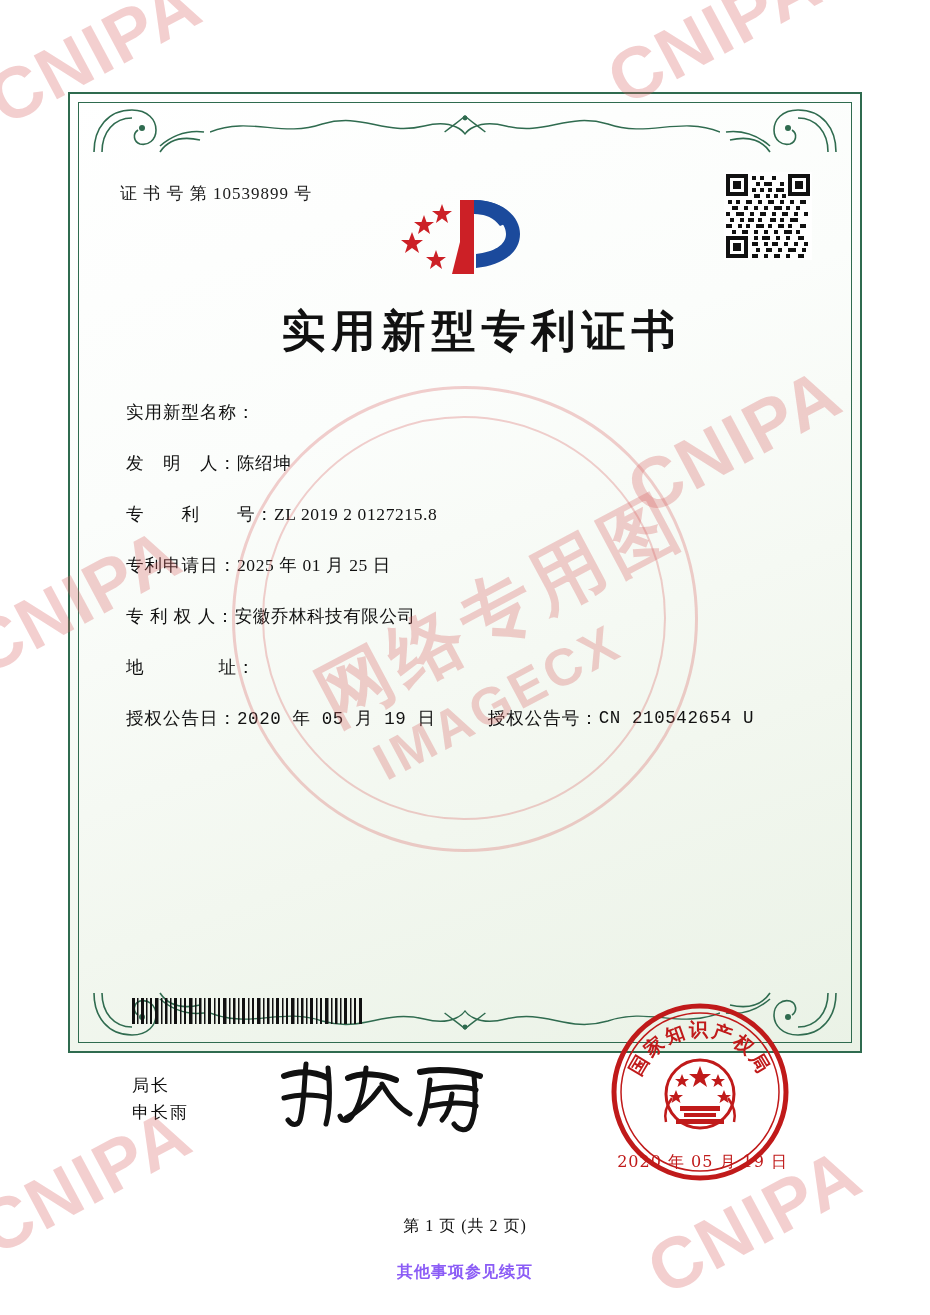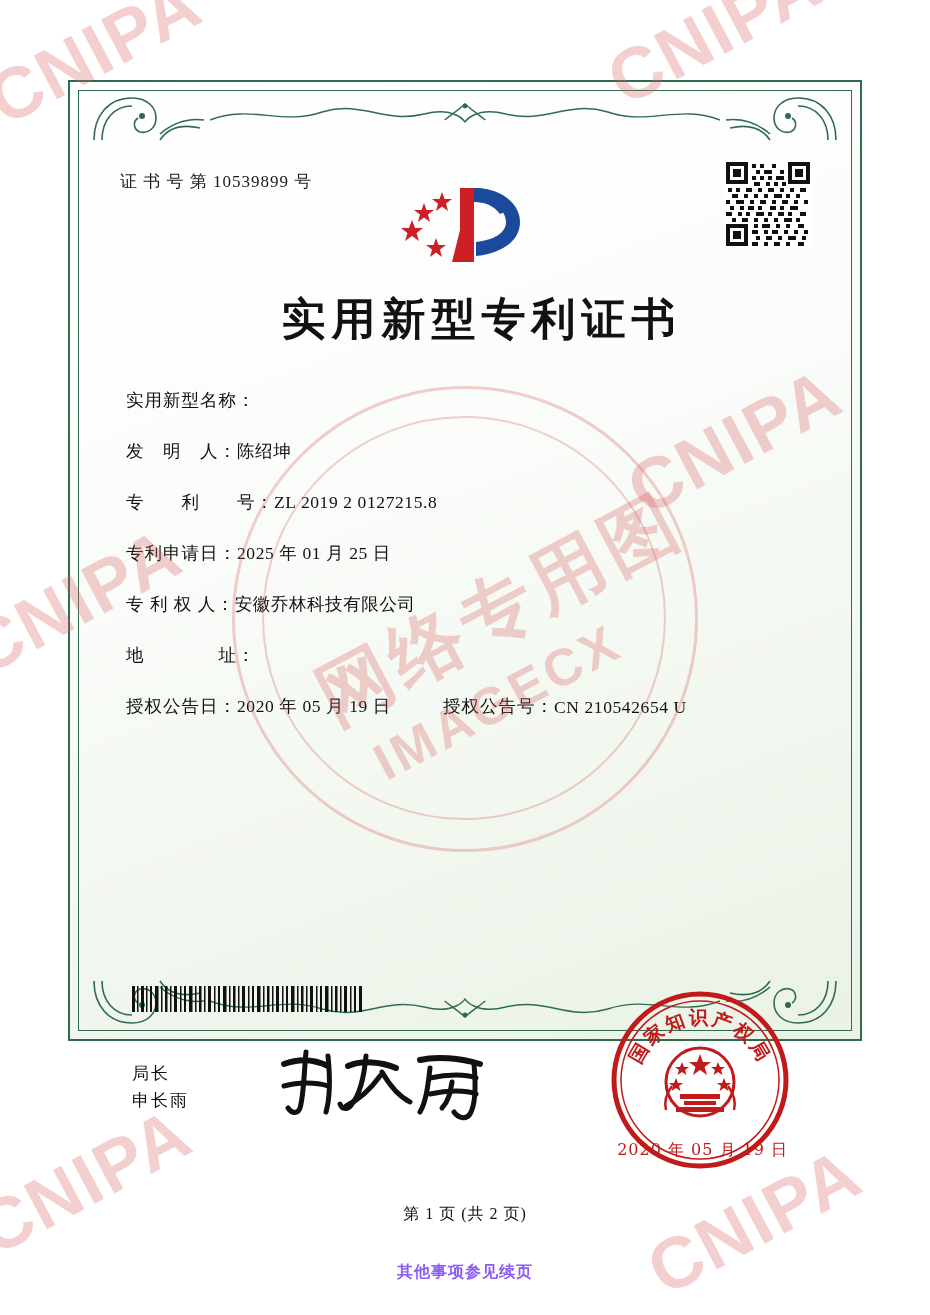--- a/index.html
+++ b/index.html
@@ -35,21 +35,21 @@
   .wm-ring {
     position: absolute;
     border-radius: 50%;
     border: 3px solid rgba(214, 96, 96, 0.30);
   }
 
   
   .cert {
     position: absolute;
     left: 68px;
-    top: 80px;
+    top: 92px;
     width: 794px;
     height: 961px;
     background: linear-gradient(160deg, #ffffff 0%, #fbfdfb 35%, #f2f7ef 70%, #eaf2e6 100%);
     border: 2px solid #2f6b4f;
     box-sizing: border-box;
     z-index: 2;
   }
   .cert-inner {
     position: absolute;
     left: 8px;
@@ -141,24 +141,25 @@
   }
   .f-label {
     white-space: pre;
     letter-spacing: 1px;
   }
   .f-value {
     letter-spacing: 0.6px;
   }
   .field-row2 {
     display: flex;
-    align-items: flex-end;
+    align-items: center;
     font-size: 17.5px;
     color: #111;
     margin-bottom: 20px;
+    font-family: Liberation Mono, monospace;
   }
   .gap { width: 52px; }
 
   .para {
     font-size: 16.5px;
     line-height: 31px;
     color: #111;
     text-indent: 2em;
     letter-spacing: 0.5px;
     margin: 0;

